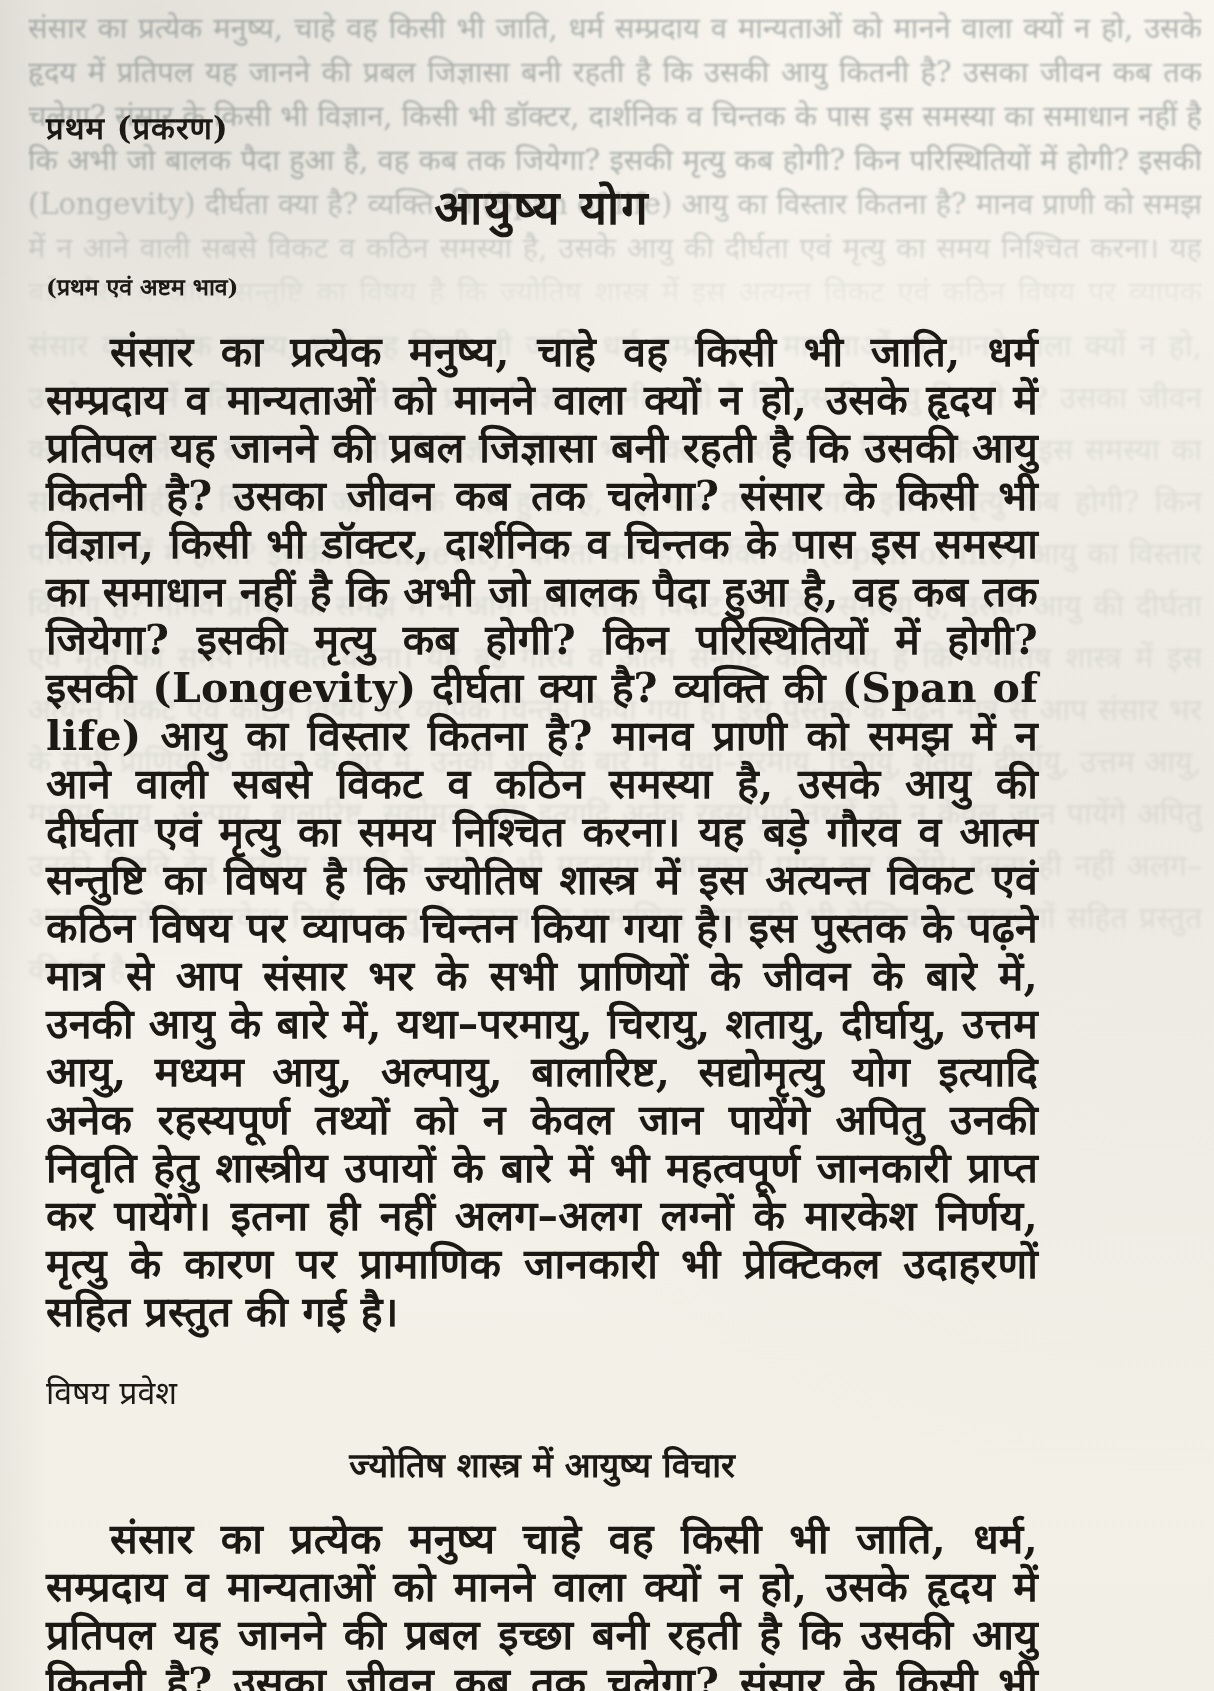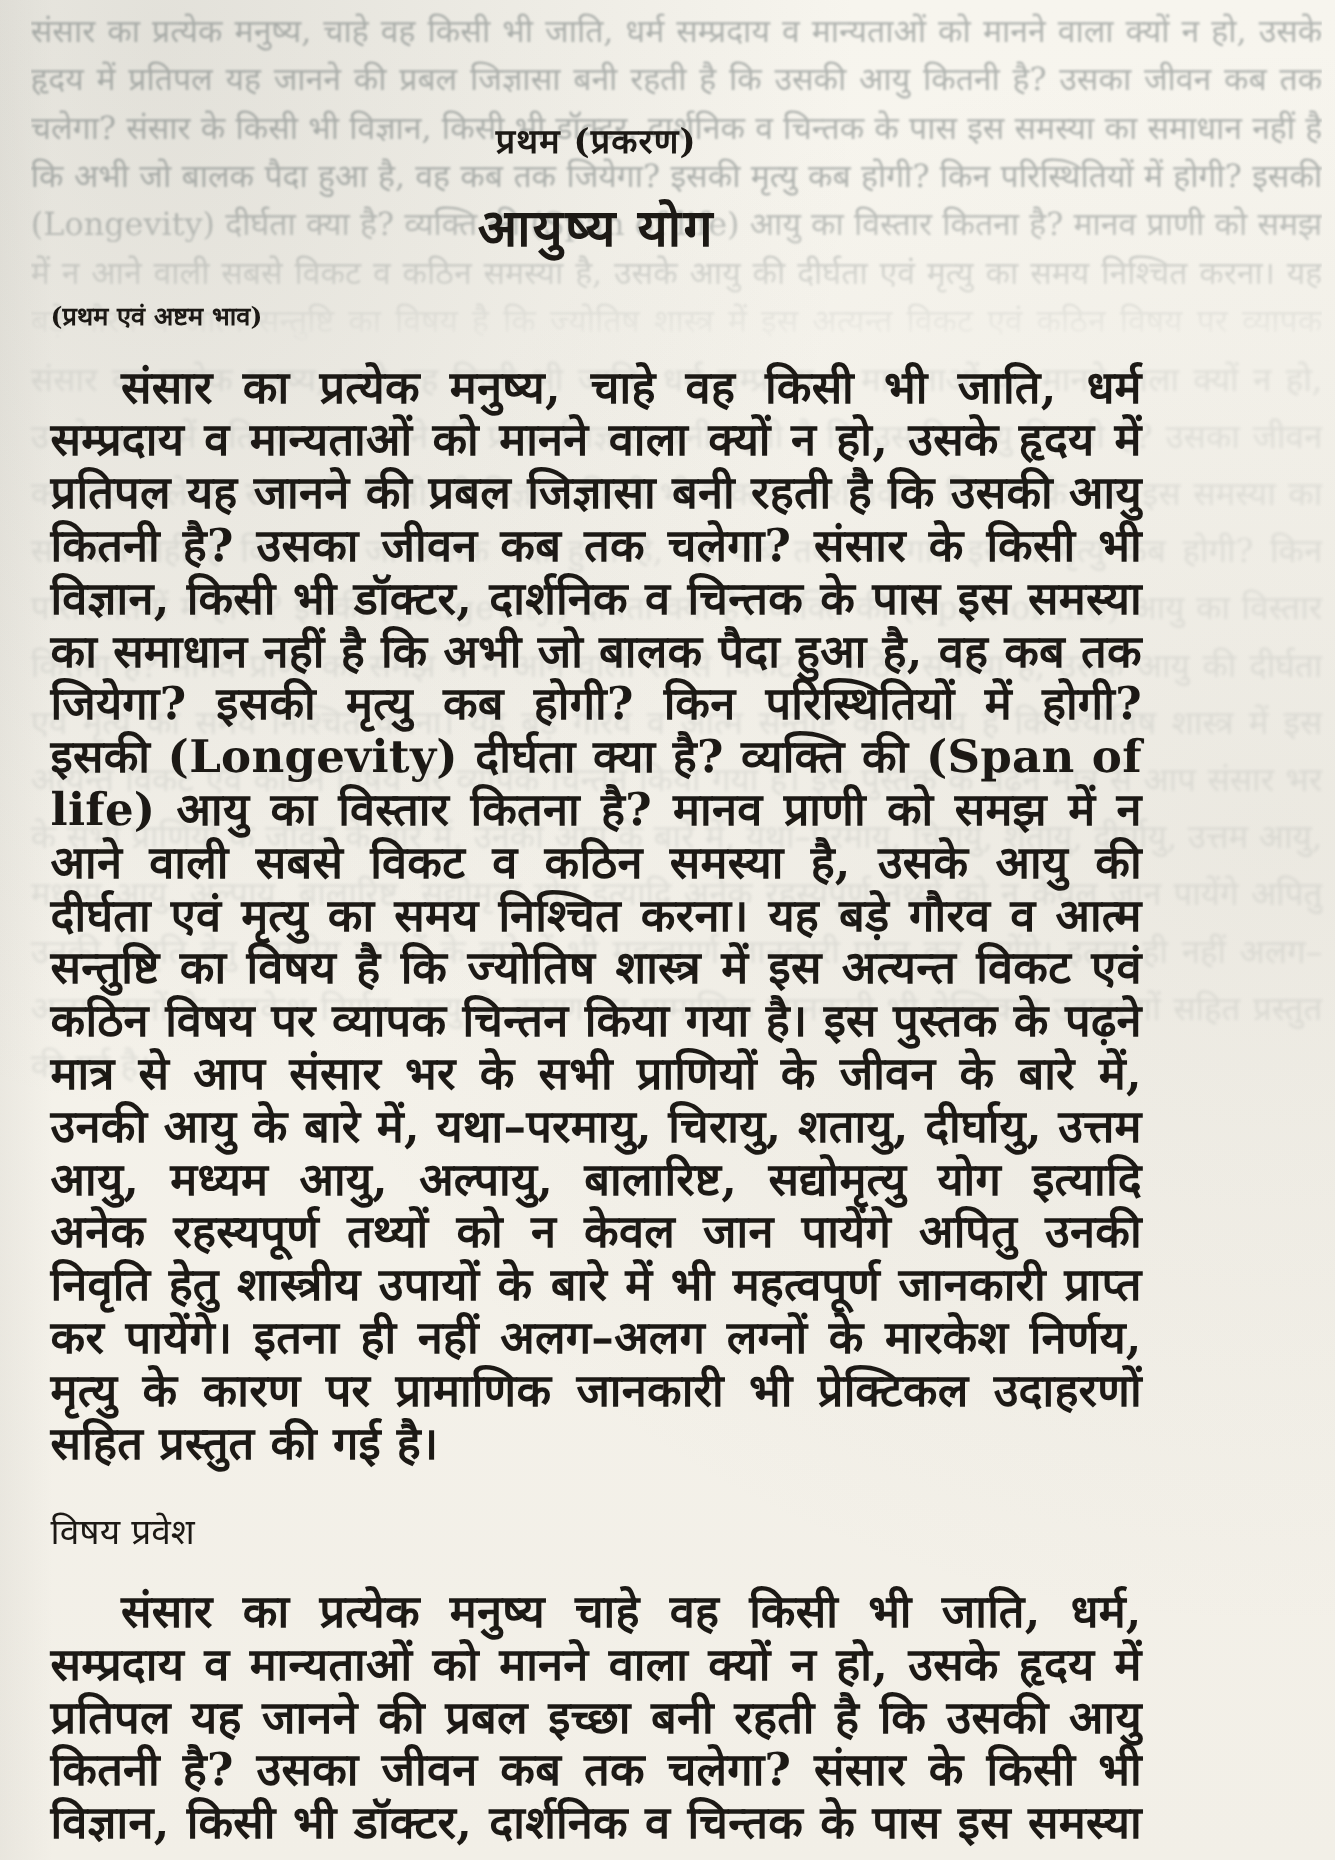--- a/index.html
+++ b/index.html
@@ -49,21 +49,20 @@
   .content {
     position: absolute;
     left: 46px;
     top: 0;
     width: 992px;
     z-index: 2;
     color: #1c1915;
   }
   .chapter-label {
     margin-top: 106px;
-    text-align: center;
     font-size: 31px;
     font-weight: bold;
     letter-spacing: 1px;
   }
   .title {
     margin: 26px 0 0 0;
     text-align: center;
     font-size: 47px;
     font-weight: bold;
     letter-spacing: 2px;
@@ -112,17 +111,18 @@
     <div class="chapter-label">प्रथम (प्रकरण)</div>
 
     <h1 class="title">आयुष्य योग</h1>
 
     <div class="subtitle">(प्रथम एवं अष्टम भाव)</div>
 
     <p class="para indent first">संसार का प्रत्येक मनुष्य, चाहे वह किसी भी जाति, धर्म सम्प्रदाय व मान्यताओं को मानने वाला क्यों न हो, उसके हृदय में प्रतिपल यह जानने की प्रबल जिज्ञासा बनी रहती है कि उसकी आयु कितनी है? उसका जीवन कब तक चलेगा? संसार के किसी भी विज्ञान, किसी भी डॉक्टर, दार्शनिक व चिन्तक के पास इस समस्या का समाधान नहीं है कि अभी जो बालक पैदा हुआ है, वह कब तक जियेगा? इसकी मृत्यु कब होगी? किन परिस्थितियों में होगी? इसकी (Longevity) दीर्घता क्या है? व्यक्ति की (Span of life) आयु का विस्तार कितना है? मानव प्राणी को समझ में न आने वाली सबसे विकट व कठिन समस्या है, उसके आयु की दीर्घता एवं मृत्यु का समय निश्चित करना। यह बड़े गौरव व आत्म सन्तुष्टि का विषय है कि ज्योतिष शास्त्र में इस अत्यन्त विकट एवं कठिन विषय पर व्यापक चिन्तन किया गया है। इस पुस्तक के पढ़ने मात्र से आप संसार भर के सभी प्राणियों के जीवन के बारे में, उनकी आयु के बारे में, यथा–परमायु, चिरायु, शतायु, दीर्घायु, उत्तम आयु, मध्यम आयु, अल्पायु, बालारिष्ट, सद्योमृत्यु योग इत्यादि अनेक रहस्यपूर्ण तथ्यों को न केवल जान पायेंगे अपितु उनकी निवृति हेतु शास्त्रीय उपायों के बारे में भी महत्वपूर्ण जानकारी प्राप्त कर पायेंगे। इतना ही नहीं अलग–अलग लग्नों के मारकेश निर्णय, मृत्यु के कारण पर प्रामाणिक जानकारी भी प्रेक्टिकल उदाहरणों सहित प्रस्तुत की गई है।</p>
 
     <div class="section-heading">विषय प्रवेश</div>
 
+    <div class="section-title">ज्योतिष शास्त्र में आयुष्य विचार</div>
 
     <p class="para indent second">संसार का प्रत्येक मनुष्य चाहे वह किसी भी जाति, धर्म, सम्प्रदाय व मान्यताओं को मानने वाला क्यों न हो, उसके हृदय में प्रतिपल यह जानने की प्रबल इच्छा बनी रहती है कि उसकी आयु कितनी है? उसका जीवन कब तक चलेगा? संसार के किसी भी विज्ञान, किसी भी डॉक्टर, दार्शनिक व चिन्तक के पास इस समस्या का</p>
 
   </div>
 </div>
 
 </body></html>

